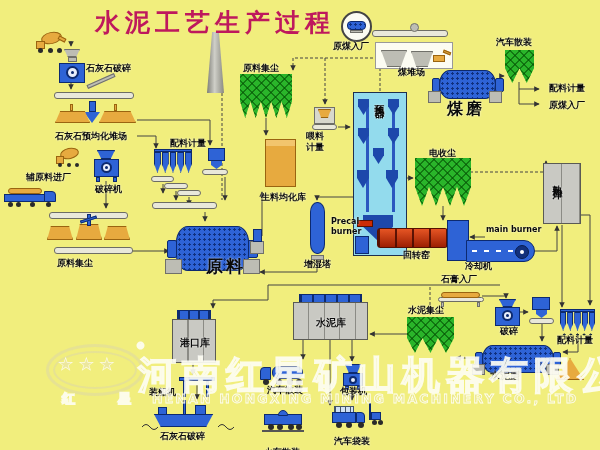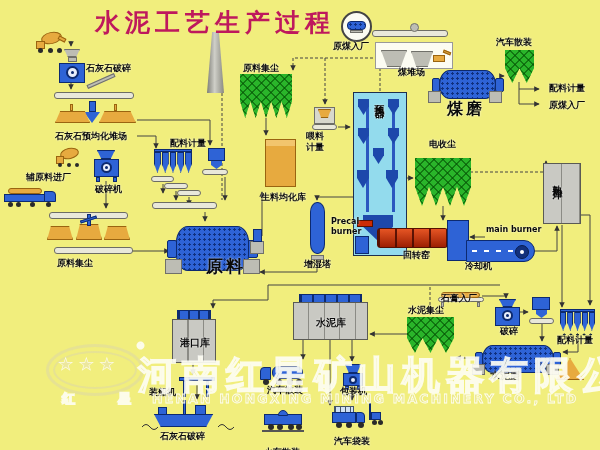--- a/index.html
+++ b/index.html
@@ -331,32 +331,32 @@
   <div class="lbl" style="left:170px;top:138px">配料计量</div>
   <div class="lbl" style="left:243px;top:63px">原料集尘</div>
   <div class="lbl big" style="left:206px;top:256px">原料</div>
   <div class="lbl" style="left:261px;top:192px">生料均化库</div>
   <div class="lbl" style="left:306px;top:131px">喂料
 计量</div>
   <div class="lbl vrt" style="left:373px;top:96px">预热器</div>
   <div class="lbl en" style="left:331px;top:217px">Precal
 burner</div>
   <div class="lbl" style="left:304px;top:259px">增湿塔</div>
-  <div class="lbl" style="left:429px;top:139px">电收尘</div>
+  <div class="lbl" style="left:429px;top:148px">电收尘</div>
   <div class="lbl" style="left:403px;top:250px">回转窑</div>
   <div class="lbl en" style="left:486px;top:225px">main burner</div>
   <div class="lbl" style="left:465px;top:261px">冷却机</div>
   <div class="lbl vrt" style="left:551px;top:177px">熟料库</div>
   <div class="lbl" style="left:333px;top:41px">原煤入厂</div>
   <div class="lbl" style="left:398px;top:67px">煤堆场</div>
   <div class="lbl mid" style="left:447px;top:99px">煤磨</div>
   <div class="lbl" style="left:496px;top:37px">汽车散装</div>
   <div class="lbl" style="left:549px;top:83px">配料计量</div>
   <div class="lbl" style="left:549px;top:100px">原煤入厂</div>
-  <div class="lbl" style="left:441px;top:293px">石膏入厂</div>
+  <div class="lbl" style="left:441px;top:274px">石膏入厂</div>
   <div class="lbl" style="left:408px;top:305px">水泥集尘</div>
   <div class="lbl" style="left:500px;top:326px">破碎</div>
   <div class="lbl" style="left:557px;top:335px">配料计量</div>
   <div class="lbl t10 under" style="left:490px;top:370px">水泥磨</div>
   <div class="lbl t10" style="left:316px;top:317px">水泥库</div>
   <div class="lbl t10" style="left:180px;top:337px">港口库</div>
   <div class="lbl" style="left:149px;top:387px">装船机</div>
   <div class="lbl" style="left:160px;top:431px">石灰石破碎</div>
   <div class="lbl" style="left:267px;top:385px">汽车散装</div>
   <div class="lbl" style="left:340px;top:386px">包装机</div>

